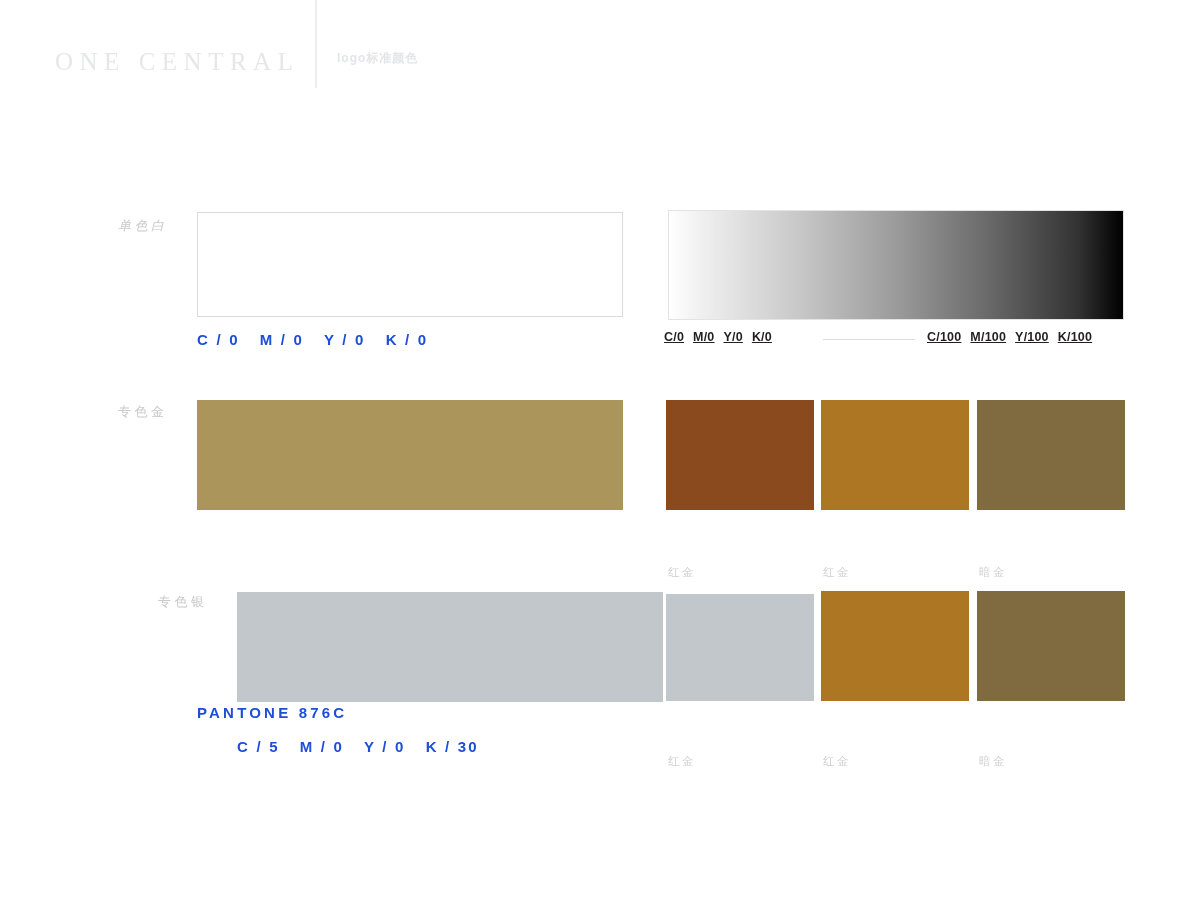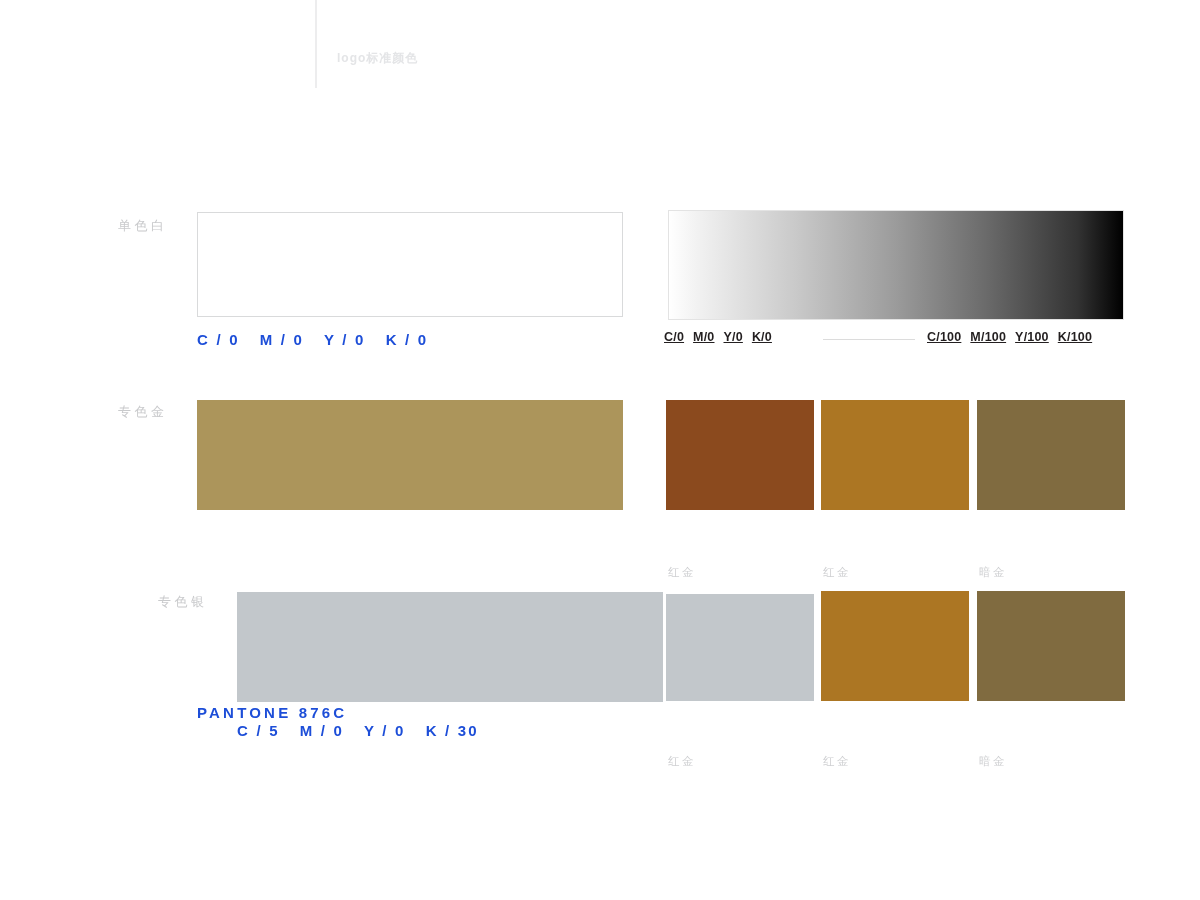--- a/index.html
+++ b/index.html
@@ -62,21 +62,21 @@
   .row-label {
     position: absolute;
     left: 118px;
     width: 70px;
     text-align: left;
     font-size: 13px;
     letter-spacing: 3.5px;
     color: #c9cacc;
     white-space: nowrap;
   }
-  #row-white  .row-label { top: 17px; }
+  #row-white  .row-label { top: 17px; font-style: italic; }
   #row-gold   .row-label { top: 15px; }
   #row-silver .row-label { top: 15px; }
 
   
   .main-swatch {
     position: absolute;
     left: 197px;
     width: 426px;
   }
   #white-swatch {
@@ -101,21 +101,21 @@
   .main-caption {
     position: absolute;
     left: 197px;
     font-size: 15px;
     font-weight: bold;
     color: #1d4ed8;
     white-space: nowrap;
   }
   #white-cmyk  { top: 131px; letter-spacing: 2.2px; }
   #gold-pantone{ top: 316px; letter-spacing: 3.2px; }
-  #silver-cmyk { top: 144px; letter-spacing: 2.2px; }
+  #silver-cmyk { top: 160px; letter-spacing: 2.2px; }
   .cmyk-gap { display: inline-block; width: 20px; }
 
   
   #gradient-bar {
     position: absolute;
     left: 668px;
     top: 10px;
     width: 456px;
     height: 110px;
     background: linear-gradient(to right, #ffffff 0%, #f2f2f2 6%, #c9c9c9 28%,
@@ -180,20 +180,21 @@
   #silver-trio .mini-swatch.s2 { left: 821px; top: 13px; width: 148px; height: 110px; }
   #silver-trio .mini-swatch.s3 { left: 977px; top: 13px; width: 148px; height: 110px; }
   #silver-trio .mini-caption.c1 { left: 668px; top: 133px; }
   #silver-trio .mini-caption.c2 { left: 823px; top: 133px; }
   #silver-trio .mini-caption.c3 { left: 979px; top: 133px; }
 </style>
 </head>
 <body>
 
 <div id="header">
+  <div id="brand-wordmark">ONE CENTRAL</div>
   <div id="header-divider"></div>
   <div id="header-subtitle">logo标准颜色</div>
 </div>
 
 <div class="row" id="row-white">
   <div class="row-label">单色白</div>
 
   <div class="main-swatch" id="white-swatch" style="background: rgb(255, 255, 255);"></div>
 
   <div class="main-caption" id="white-cmyk">

